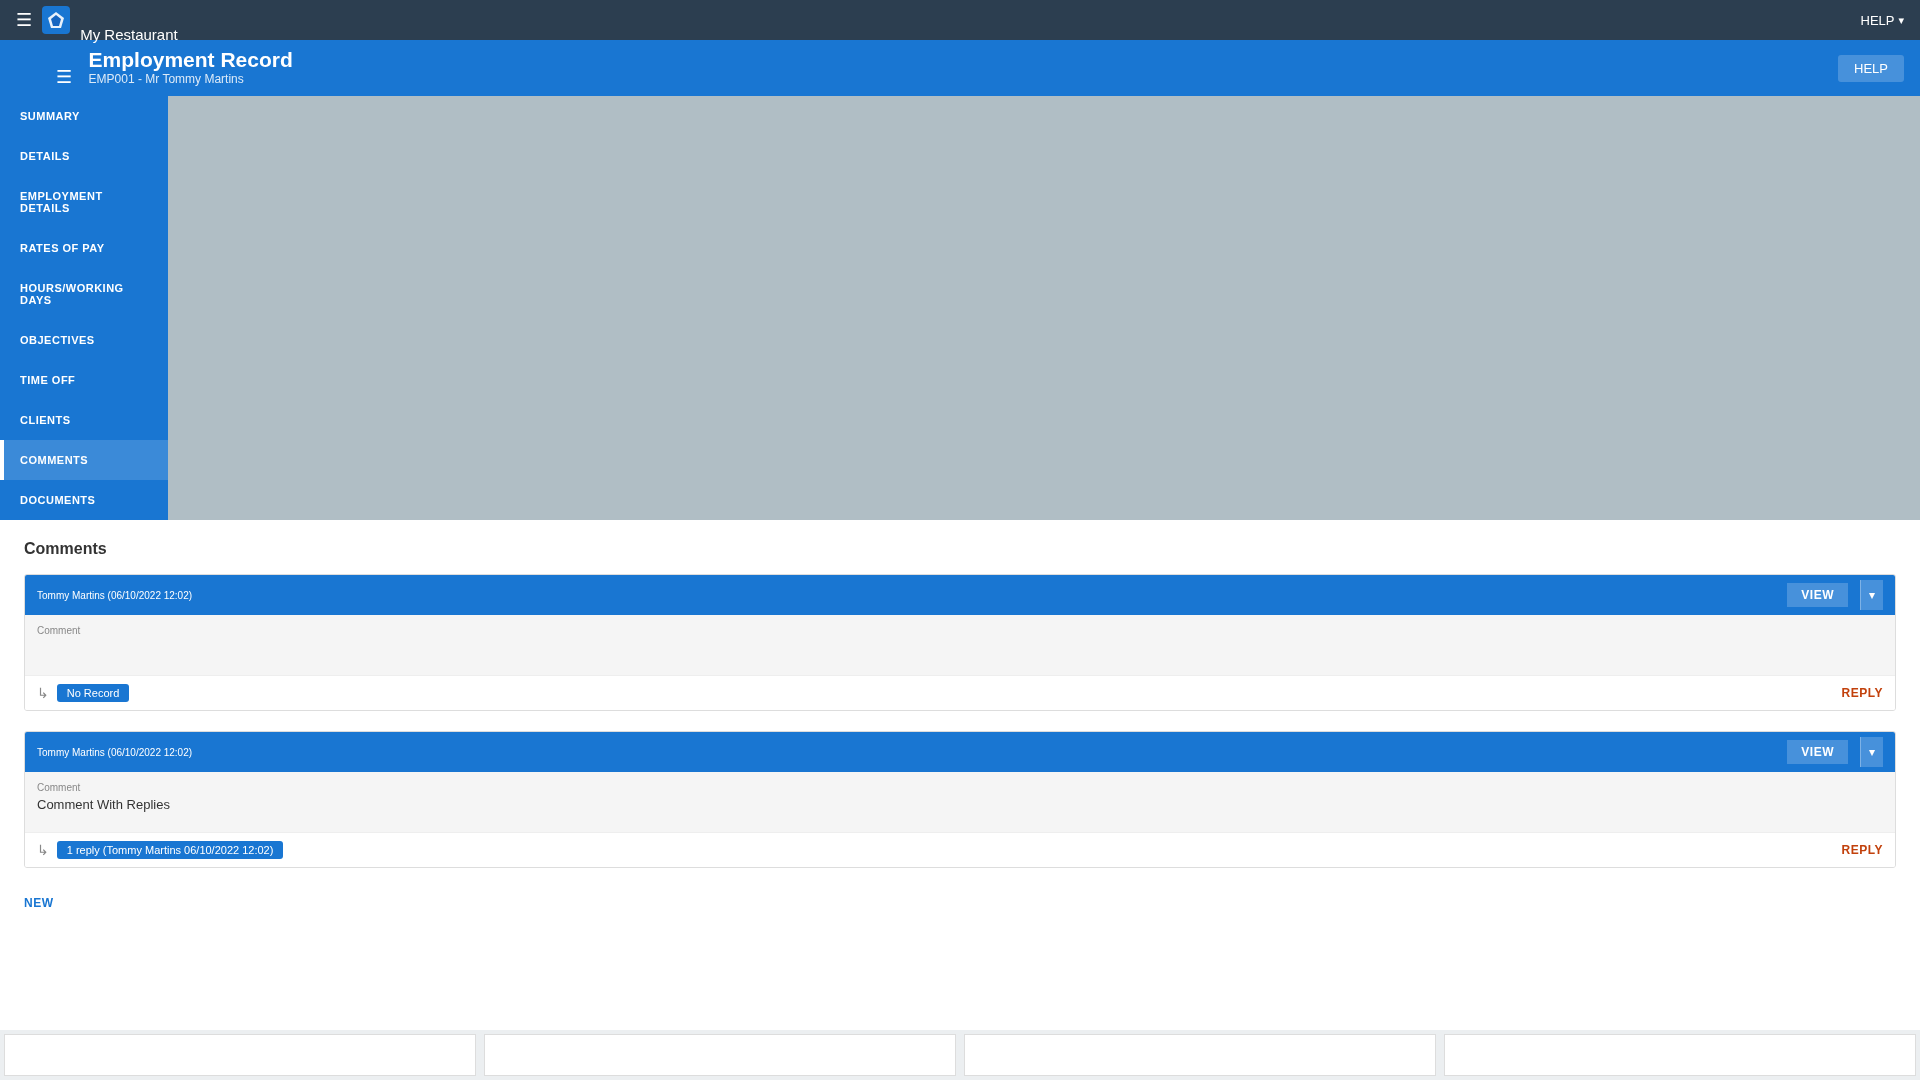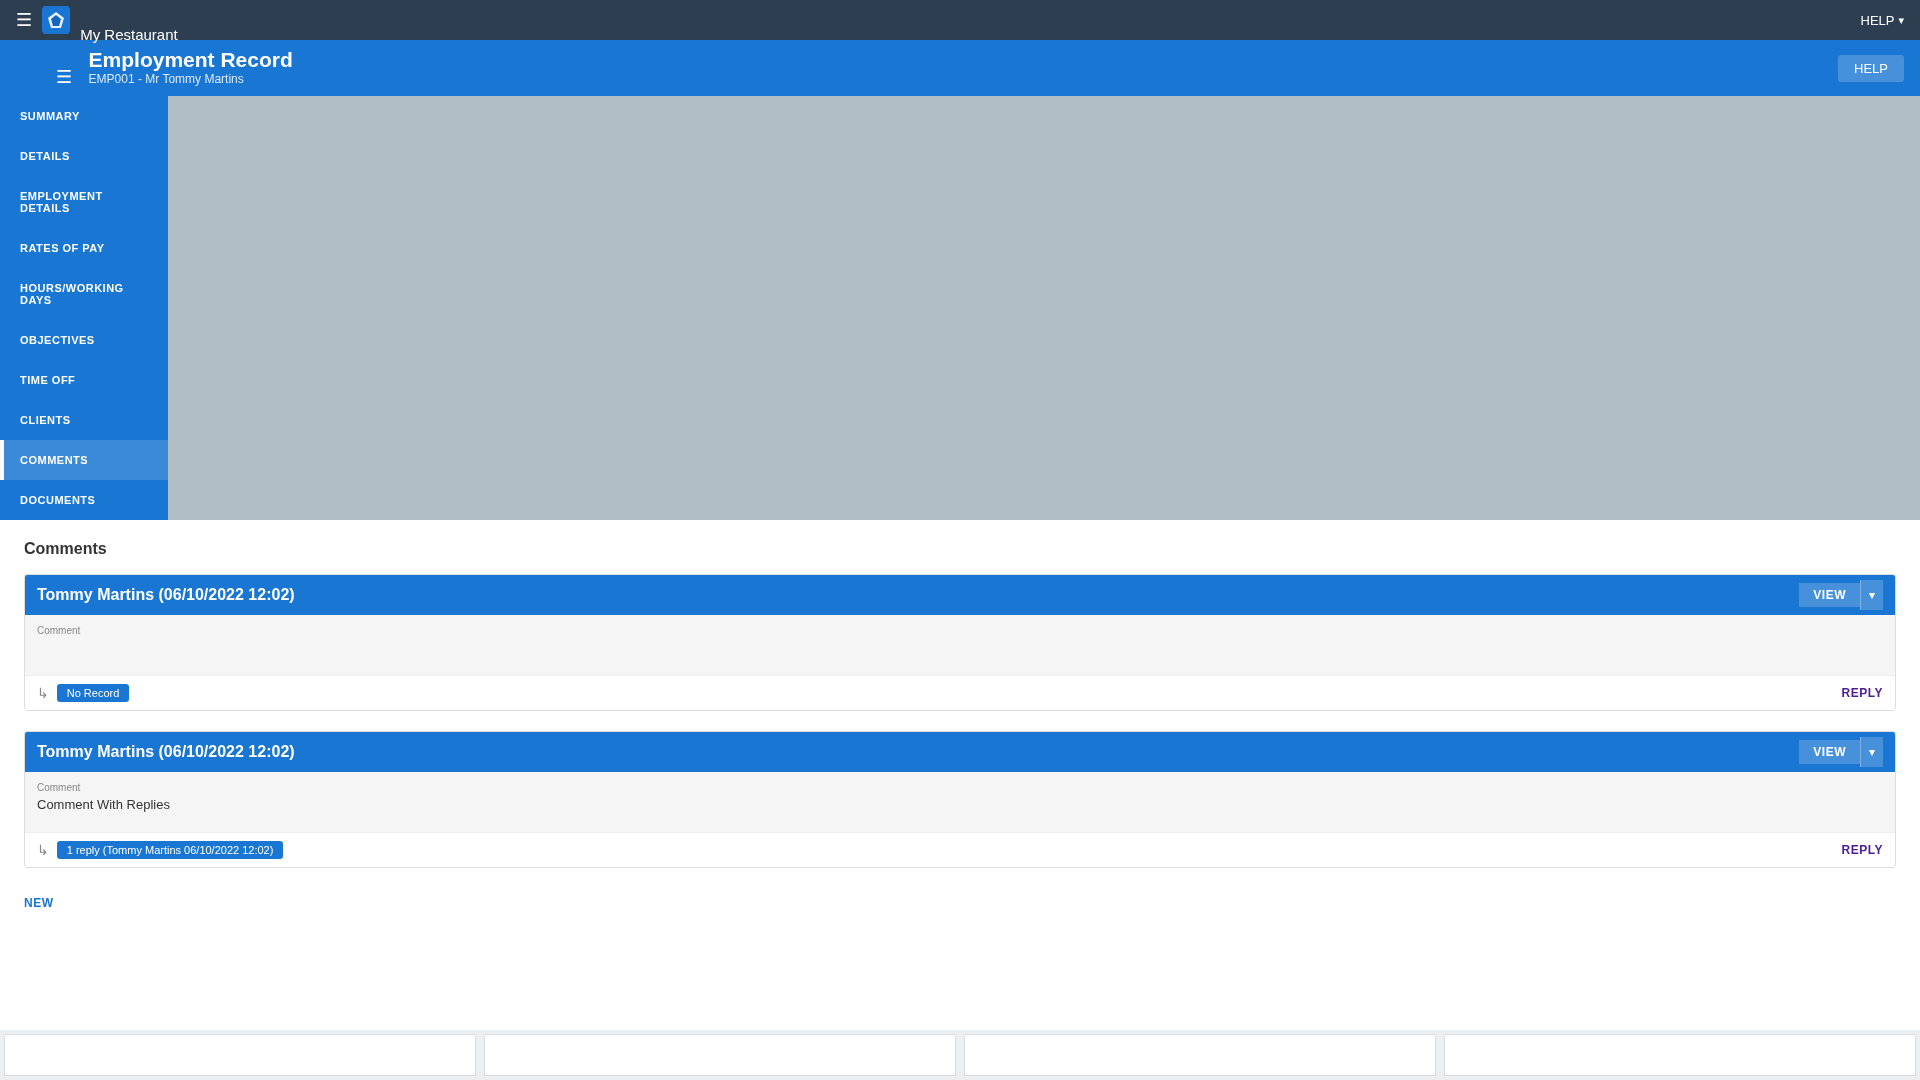--- a/index.html
+++ b/index.html
@@ -122,28 +122,28 @@
       background: #1976d2;
       display: flex;
       align-items: center;
       justify-content: space-between;
       padding: 0 12px;
       height: 40px;
     }
 
     .comment-author {
       color: white;
-      font-size: 16px;
-      font-weight: 700;
+      font-size: 10px;
+      font-weight: 400;
     }
 
     .comment-header-actions {
       display: flex;
       align-items: center;
-      gap: 0;
+      gap: 12px;
     }
 
     .view-btn {
       background: rgba(255,255,255,0.2);
       color: white;
       border: none;
       padding: 5px 14px;
       font-size: 12px;
       font-weight: 600;
       cursor: pointer;
@@ -212,21 +212,21 @@
     .reply-badge {
       background: #1976d2;
       color: white;
       font-size: 11px;
       padding: 3px 10px;
       border-radius: 3px;
       cursor: pointer;
     }
 
     .reply-btn {
-      color: #4c1d95;
+      color: #c2410c;
       font-size: 12px;
       font-weight: 600;
       background: none;
       border: none;
       cursor: pointer;
       letter-spacing: 0.5px;
     }
 
     .new-btn {
       color: #1976d2;

